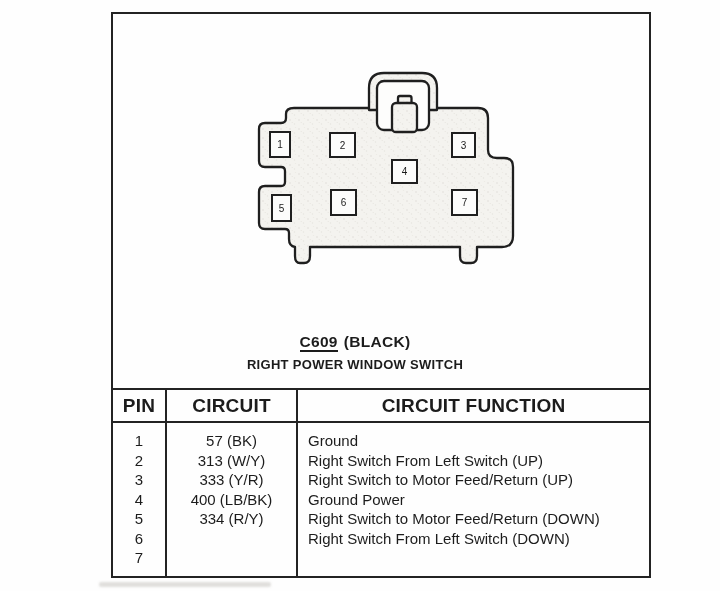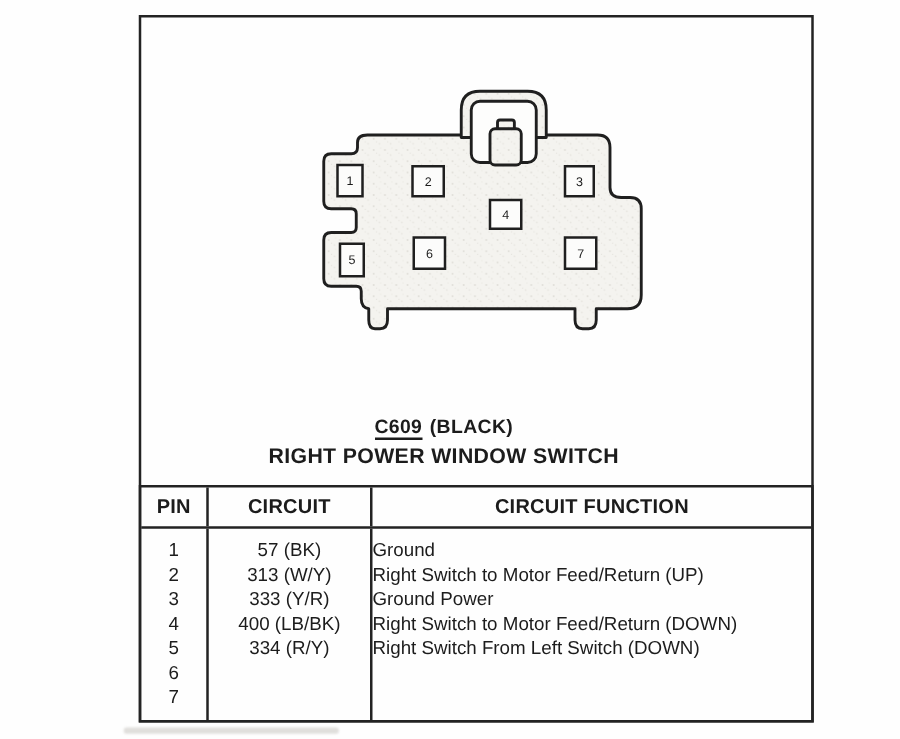--- a/index.html
+++ b/index.html
@@ -18,40 +18,40 @@
   .connector-svg { position:absolute; left:240px; top:58px; width:290px; height:218px; }
   .outline { fill:url(#speckle); stroke:#1f1f1f; stroke-width:2.3; stroke-linejoin:round; }
   .hole    { fill:#fdfdfc;      stroke:#1f1f1f; stroke-width:2.3; stroke-linejoin:round; }
   .pinbox  { fill:#fcfcfb;      stroke:#1f1f1f; stroke-width:2;   }
   .pinnum  { font-family:"Liberation Sans", sans-serif; font-size:10px; fill:#1b1b1b; text-anchor:middle; }
   
   .title-block { position:absolute; left:111px; top:332px; width:488px; text-align:center; }
   .title-line1 { font-size:15.5px; font-weight:bold; letter-spacing:0.3px; line-height:20px; }
   .title-line1 .conn-id { border-bottom:2px solid #1c1c1c; padding-bottom:0px; }
   .title-line1 .conn-color { margin-left:6px; }
-  .title-line2 { font-size:17px; font-weight:bold; letter-spacing:0.3px; line-height:22px; margin-top:2px; }
+  .title-line2 { font-size:13px; font-weight:bold; letter-spacing:0.3px; line-height:22px; margin-top:2px; }
   
   .pinout-table {
     position:absolute; left:111px; top:388px; width:540px; height:190px;
     border:2.5px solid #232323; box-sizing:border-box; display:flex; flex-direction:column;
   }
   .t-head {
     display:grid; grid-template-columns:54px 131px 1fr;
     border-bottom:2.5px solid #232323; height:31px; flex:0 0 auto;
   }
   .t-head > div {
     display:flex; align-items:center; justify-content:center;
-    font-weight:bold; font-size:16px; letter-spacing:0.2px;
+    font-weight:bold; font-size:19px; letter-spacing:0.2px;
   }
   .t-body { flex:1; display:grid; grid-template-columns:54px 131px 1fr; }
   .colsec { padding-top:8px; box-sizing:border-box; }
   .bdr-r  { border-right:2.5px solid #232323; }
   .cell   { height:19.5px; line-height:19.5px; font-size:15px; white-space:nowrap; }
   .col-pin .cell, .col-circuit .cell { text-align:center; }
-  .col-function .cell { text-align:left; }
+  .col-function .cell { text-align:left; padding-left:10px; }
   
   .smudge {
     position:absolute; left:99px; top:582px; width:172px; height:5px;
     background:#bdbab4; opacity:0.45; filter:blur(1px); border-radius:2px;
   }
 </style>
 </head>
 <body>
 
 <div class="page">
@@ -141,20 +141,21 @@
       </div>
       <div class="colsec col-circuit bdr-r">
         <div class="cell">57 (BK)</div>
         <div class="cell">313 (W/Y)</div>
         <div class="cell">333 (Y/R)</div>
         <div class="cell">400 (LB/BK)</div>
         <div class="cell">334 (R/Y)</div>
       </div>
       <div class="colsec col-function">
         <div class="cell">Ground</div>
+        <div class="cell">Right Switch From Left Switch (UP)</div>
         <div class="cell">Right Switch to Motor Feed/Return (UP)</div>
         <div class="cell">Ground Power</div>
         <div class="cell">Right Switch to Motor Feed/Return (DOWN)</div>
         <div class="cell">Right Switch From Left Switch (DOWN)</div>
       </div>
     </div>
   </div>
 
   <div class="smudge"></div>
 

